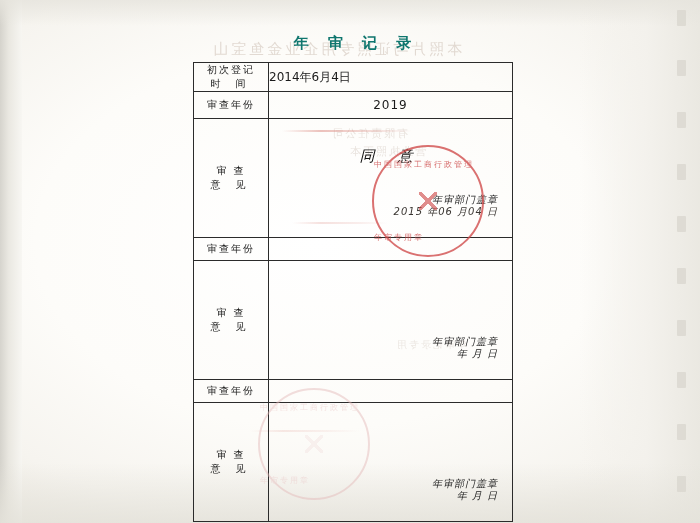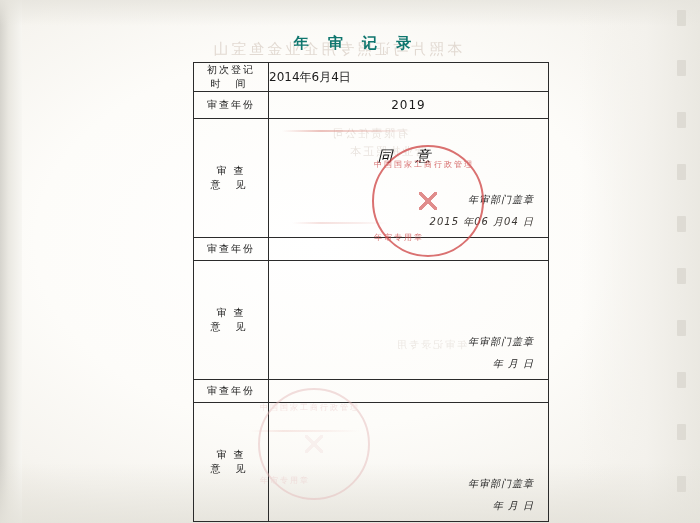--- a/index.html
+++ b/index.html
@@ -114,21 +114,21 @@
     font-size: 15px;
     font-weight: bold;
     letter-spacing: 7px;
     color: #0f766e;
     font-family: "DejaVu Sans", sans-serif;
     margin-bottom: 9px;
     padding-left: 6px;
   }
   table#record {
     border-collapse: collapse;
-    width: 356px;
+    width: 320px;
     table-layout: fixed;
     padding-left: 44px;
   }
   table#record td {
     border: 1px solid #2b2b2b;
     padding: 0;
     vertical-align: middle;
     font-family: "DejaVu Sans", sans-serif;
     color: #1a1a1a;
   }
@@ -176,21 +176,21 @@
     right: 14px;
     bottom: 30px;
     font-size: 10px;
     letter-spacing: 1px;
     color: #1d1d1d;
     text-align: center;
   }
   .date-line {
     position: absolute;
     right: 14px;
-    bottom: 8px;
+    bottom: 18px;
     font-size: 10px;
     letter-spacing: 1px;
     color: #1d1d1d;
   }
   
   .date-line.signed { color: #3a3632; }
 
   
   .stamp {
     position: absolute;

